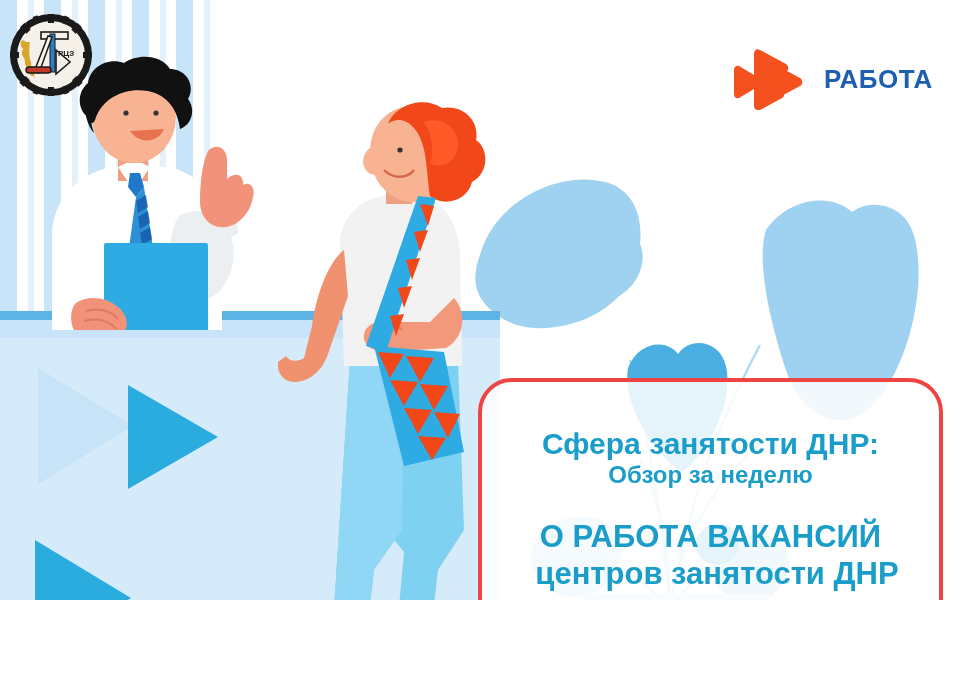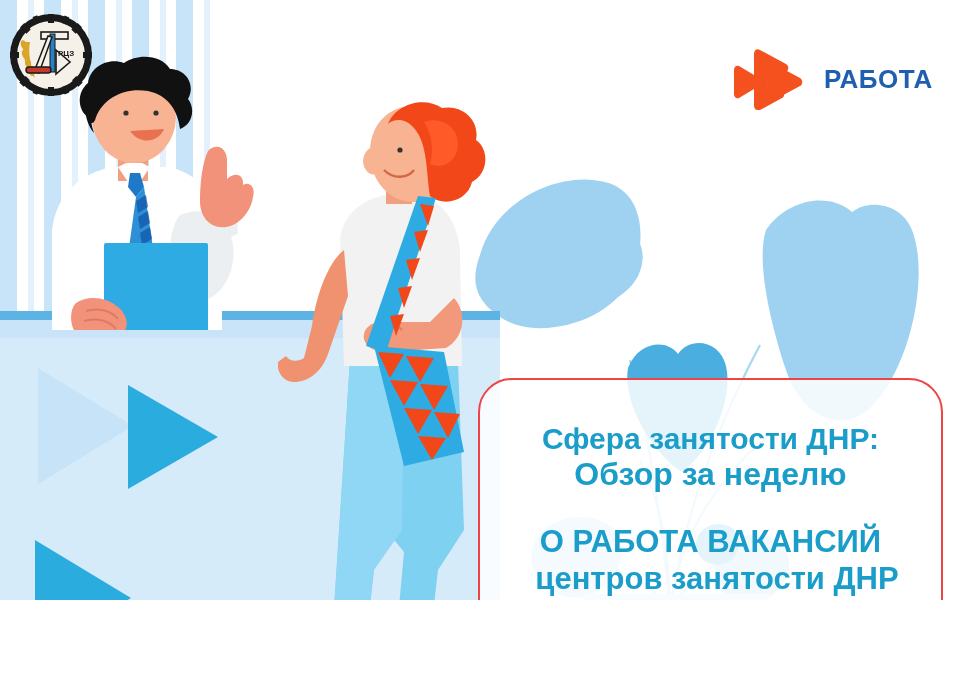--- a/index.html
+++ b/index.html
@@ -101,38 +101,38 @@
     letter-spacing: 0.5px;
     color: #1f5fb0;
   }
 
   
   .card {
     position: absolute;
     left: 478px; top: 378px;
     width: 465px; height: 262px;
     box-sizing: border-box;
-    border: 2px solid #ef4444;
+    border: 4px solid #ef4444;
     border-radius: 34px;
     background: rgba(255,255,255,0.86);
     display: flex;
     flex-direction: column;
     align-items: center;
     justify-content: center;
     padding: 10px 18px;
   }
   .card-line {
     font-family: "Liberation Sans", sans-serif;
     font-weight: bold;
     color: #1b9dc9;
     text-align: center;
     white-space: nowrap;
   }
   .l1 { font-size: 30px; line-height: 1.18; }
-  .l2 { font-size: 32px; line-height: 1.18; margin-bottom: 30px; }
+  .l2 { font-size: 24px; line-height: 1.18; margin-bottom: 30px; }
   .l3 { font-size: 31px; line-height: 1.18; }
   .l4 { font-size: 31px; line-height: 1.18; margin-left: 13px; }
 </style>
 </head>
 <body>
 
 <div id="stage">
 
   <div class="stripes"></div>
 

